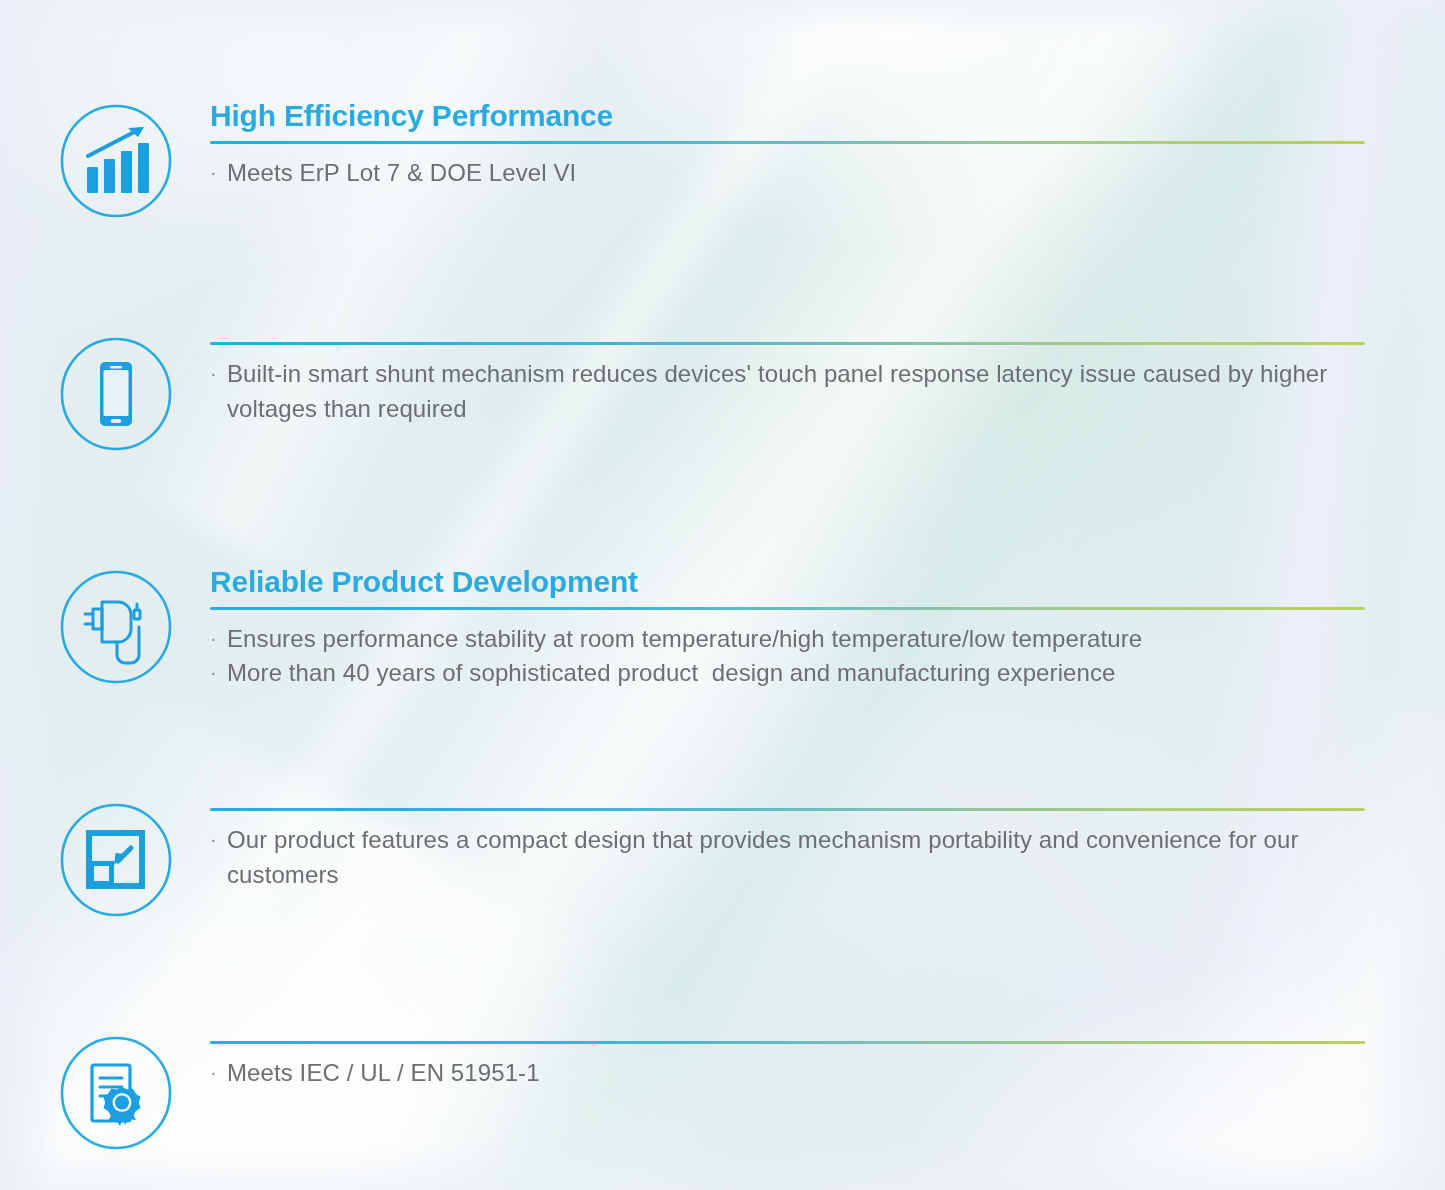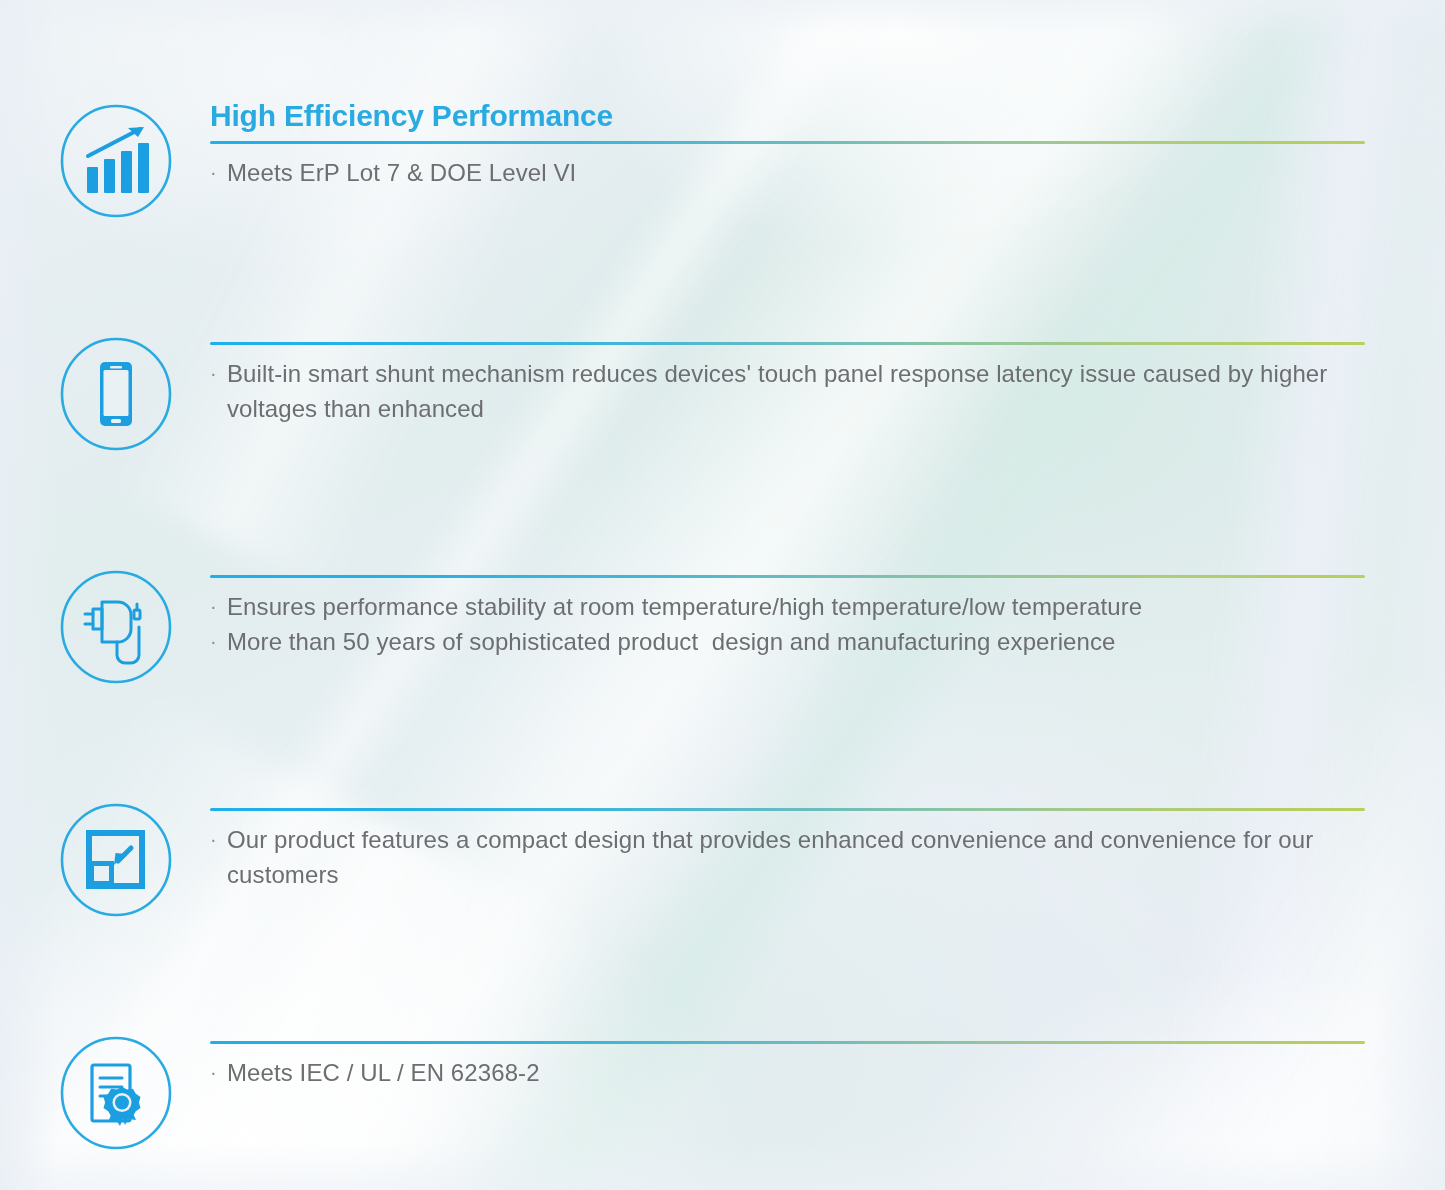--- a/index.html
+++ b/index.html
@@ -239,50 +239,51 @@
           <rect x="45.5" y="34" width="25" height="46" rx="1.5" fill="#eaf1f5"></rect>
           <rect x="52" y="30" width="12" height="2.4" rx="1.2" fill="#eaf1f5"></rect>
           <rect x="53" y="83" width="10" height="4" rx="1.6" fill="#eaf1f5"></rect>
         </svg>
       </div>
       <div class="feature-body">
         <div class="divider"></div>
         <div class="bullets">
           <div class="bullet">
             <span class="bullet-mark">·</span>
-            <span class="bullet-text">Built-in smart shunt mechanism reduces devices' touch panel response latency issue caused by higher voltages than enhanced</span>
+            <span class="bullet-text">Built-in smart shunt mechanism reduces devices' touch panel response latency issue caused by higher voltages than required</span>
           </div>
         </div>
       </div>
     </div>
 
     <div class="feature" style="top:518px;">
       <div class="icon-wrap">
         <svg width="116" height="116" viewBox="0 0 116 116" aria-hidden="true">
           <ellipse cx="58" cy="58" rx="54" ry="55" fill="none" stroke="#29abe2" stroke-width="2.6"></ellipse>
           <g fill="none" stroke="#1c9fe0" stroke-width="3" stroke-linejoin="round" stroke-linecap="round">
             <path d="M44 33 h16 a13 13 0 0 1 13 13 v14 a13 13 0 0 1 -13 13 h-16 z"></path>
             <rect x="35" y="40" width="9" height="20"></rect>
             <path d="M27 45 h8 M27 55 h8"></path>
             <path d="M59 73 v13 a8 8 0 0 0 8 8 h6 a8 8 0 0 0 8 -8 v-28"></path>
             <rect x="76" y="41" width="6" height="9" rx="1.5"></rect>
             <path d="M79 35 v6"></path>
           </g>
         </svg>
       </div>
       <div class="feature-body">
+        <div class="feature-title">Reliable Product Development</div>
         <div class="divider"></div>
         <div class="bullets">
           <div class="bullet">
             <span class="bullet-mark">·</span>
             <span class="bullet-text">Ensures performance stability at room temperature/high temperature/low temperature</span>
           </div>
           <div class="bullet">
             <span class="bullet-mark">·</span>
-            <span class="bullet-text">More than 50 years of sophisticated product  design and manufacturing experience</span>
+            <span class="bullet-text">More than 40 years of sophisticated product  design and manufacturing experience</span>
           </div>
         </div>
       </div>
     </div>
 
     <div class="feature" style="top:751px;">
       <div class="icon-wrap">
         <svg width="116" height="116" viewBox="0 0 116 116" aria-hidden="true">
           <ellipse cx="58" cy="58" rx="54" ry="55" fill="none" stroke="#29abe2" stroke-width="2.6"></ellipse>
           <g fill="none" stroke="#1c9fe0" stroke-width="6">
@@ -296,21 +297,21 @@
             <path d="M73 46 L60 59"></path>
           </g>
           <path d="M56 63 L57.5 51 L68 52 Z" fill="#1c9fe0"></path>
         </svg>
       </div>
       <div class="feature-body">
         <div class="divider"></div>
         <div class="bullets">
           <div class="bullet">
             <span class="bullet-mark">·</span>
-            <span class="bullet-text">Our product features a compact design that provides enhanced convenience and convenience for our customers</span>
+            <span class="bullet-text">Our product features a compact design that provides mechanism portability and convenience for our customers</span>
           </div>
         </div>
       </div>
     </div>
 
     <div class="feature" style="top:984px;">
       <div class="icon-wrap">
         <svg width="116" height="116" viewBox="0 0 116 116" aria-hidden="true">
           <ellipse cx="58" cy="58" rx="54" ry="55" fill="none" stroke="#29abe2" stroke-width="2.6"></ellipse>
           <path d="M36 30 h34 a2 2 0 0 1 2 2 v52 a2 2 0 0 1 -2 2 h-34 a2 2 0 0 1 -2 -2 v-52 a2 2 0 0 1 2 -2 z" fill="none" stroke="#1c9fe0" stroke-width="3.2"></path>
@@ -326,20 +327,20 @@
           <path d="M64 52 l5.2 2.4 l5.7 -.7 l2.9 5 l4.7 3.3 l-1.6 5.5 l1.6 5.5 l-4.7 3.3 l-2.9 5 l-5.7 -.7 l-5.2 2.4 l-5.2 -2.4 l-5.7 .7 l-2.9 -5 l-4.7 -3.3 l1.6 -5.5 l-1.6 -5.5 l4.7 -3.3 l2.9 -5 l5.7 .7 z" fill="#1c9fe0"></path>
           <circle cx="64" cy="67.5" r="9.5" fill="#eaf1f5"></circle>
           <circle cx="64" cy="67.5" r="7" fill="#1c9fe0"></circle>
         </svg>
       </div>
       <div class="feature-body">
         <div class="divider"></div>
         <div class="bullets">
           <div class="bullet">
             <span class="bullet-mark">·</span>
-            <span class="bullet-text">Meets IEC / UL / EN 62368-2</span>
+            <span class="bullet-text">Meets IEC / UL / EN 51951-1</span>
           </div>
         </div>
       </div>
     </div>
 
   </div>
 </div>
 
 </body></html>

